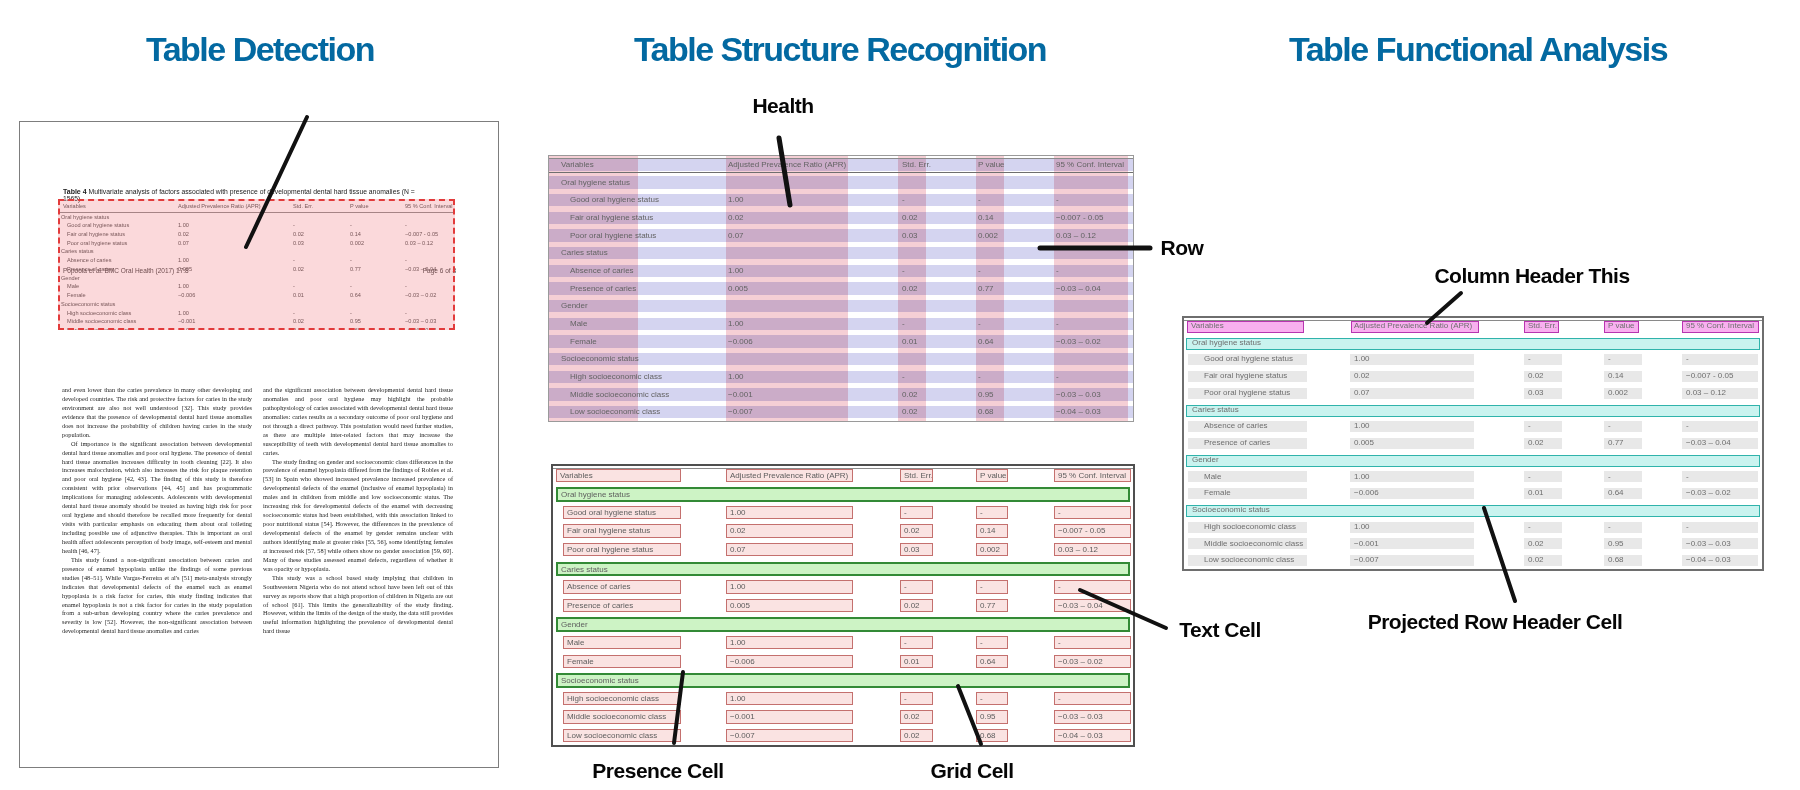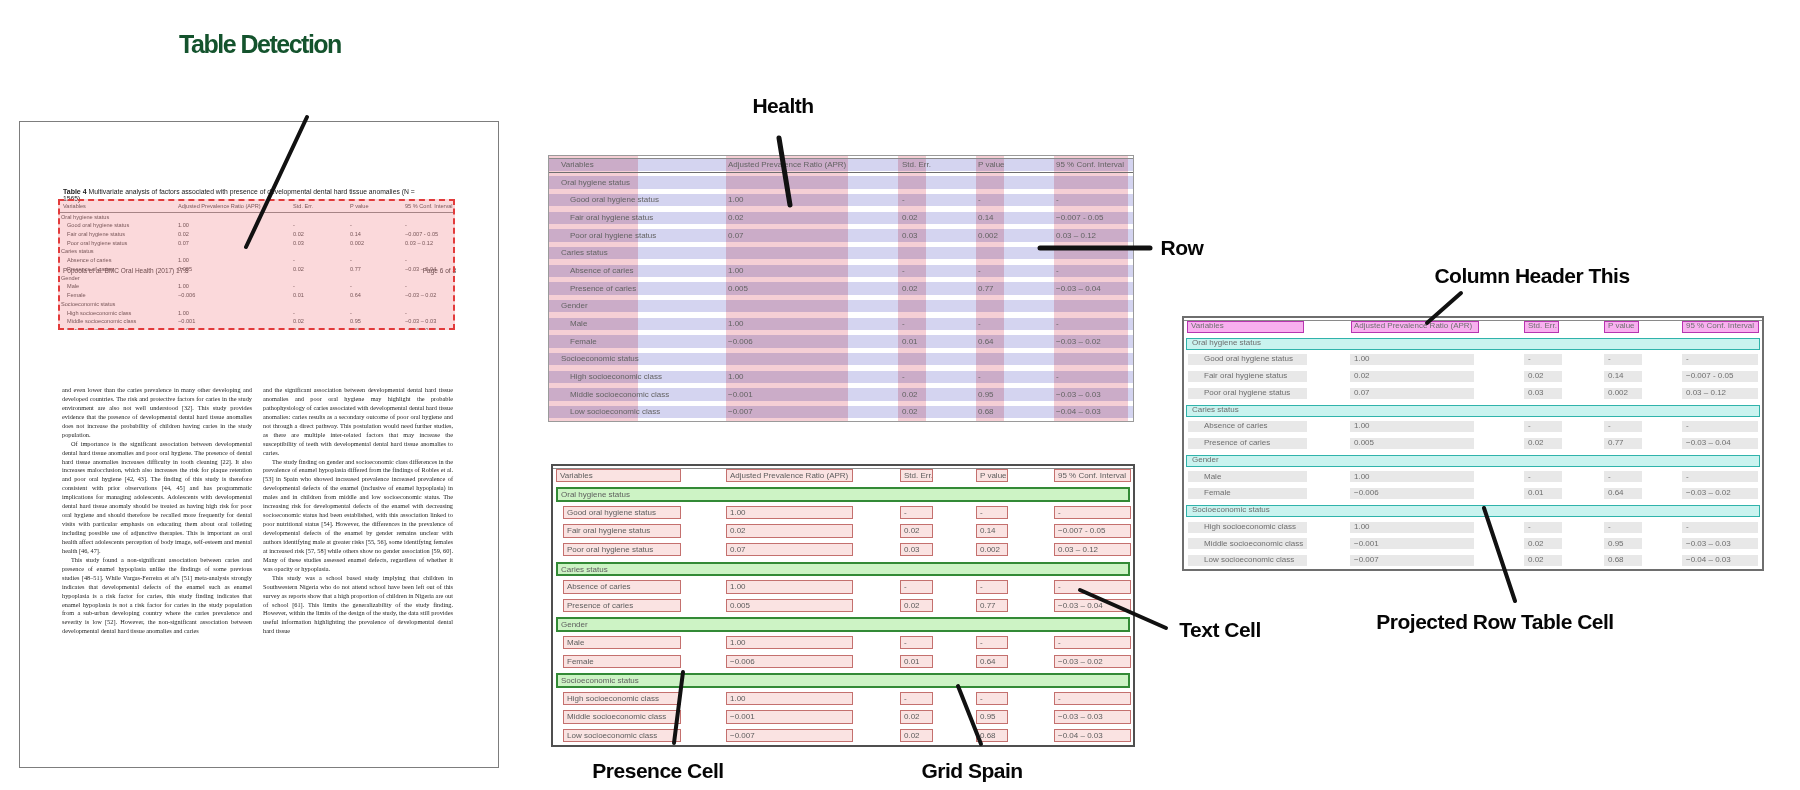--- a/index.html
+++ b/index.html
@@ -1,19 +1,19 @@
 <!DOCTYPE html>
 <html><head>
 <meta charset="utf-8">
 <style>
   html,body{margin:0;padding:0;background:#fff;}
   #canvas{position:relative;width:1800px;height:790px;background:#fff;overflow:hidden;
           font-family:"Liberation Sans",sans-serif;}
-  .title{position:absolute;transform:translateX(-50%);font-weight:bold;font-size:25px;
-         letter-spacing:-1.5px;color:#14532d;white-space:nowrap;}
+  .title{position:absolute;transform:translateX(-50%);font-weight:bold;font-size:34px;
+         letter-spacing:-1.5px;color:#0369a1;white-space:nowrap;}
   .callout{position:absolute;transform:translateX(-50%);font-weight:bold;font-size:21px;
            letter-spacing:-0.5px;color:#060606;white-space:nowrap;}
   
   #page{position:absolute;left:19px;top:121px;width:478px;height:645px;background:#fff;
         border:1px solid #7d7d7d;}
   .doc-head{position:absolute;top:145px;font-size:6.5px;color:#3a3a3a;}
   #doc-caption{position:absolute;left:63px;top:188px;width:365px;font-size:6.8px;color:#222;}
   #doc-caption b{font-size:7px;}
   #det-table{position:absolute;left:58px;top:199px;width:397px;height:131px;overflow:hidden;}
   #det-overlay{position:absolute;left:58px;top:199px;width:397px;height:131px;z-index:6;}
@@ -39,20 +39,22 @@
   .fa-text{position:absolute;font-size:8px;color:#6e6e6e;white-space:nowrap;}
   
   #lines{position:absolute;left:0;top:0;width:1800px;height:790px;z-index:40;pointer-events:none;}
 </style>
 </head>
 <body>
 
 <div id="canvas">
 
   <div class="title" style="left:260px;top:30px;">Table Detection</div>
+  <div class="title" style="left:840px;top:30px;">Table Structure Recognition</div>
+  <div class="title" style="left:1478px;top:30px;">Table Functional Analysis</div>
 
   <div class="callout" style="left:315px;top:92px;margin-top:34px;">Table</div>
 
   <div id="page">
     <div class="doc-head" style="left:43px;">Popoola et al. BMC Oral Health (2017) 17:8</div>
     <div class="doc-head" style="right:42px;">Page 6 of 8</div>
   </div>
   <div id="doc-caption">
     <b>Table 4</b><span> Multivariate analysis of factors associated with presence of developmental dental hard tissue anomalies (N = 1565)</span>
   </div>
@@ -156,21 +158,21 @@
     </div>
   <div class="bodycol" style="left:263px;" id="bodycol2">
       <div class="p">and the significant association between developmental dental hard tissue anomalies and poor oral hygiene may highlight the probable pathophysiology of caries associated with developmental dental hard tissue anomalies: caries results as a secondary outcome of poor oral hygiene and not through a direct pathway. This postulation would need further studies, as there are multiple inter-related factors that may increase the susceptibility of teeth with developmental dental hard tissue anomalies to caries.</div>
       <div class="p">The study finding on gender and socioeconomic class differences in the prevalence of enamel hypoplasia differed from the findings of Robles et al. [53] in Spain who showed increased prevalence increased prevalence of developmental defects of the enamel (inclusive of enamel hypoplasia) in males and in children from middle and low socioeconomic status. The increasing risk for developmental defects of the enamel with decreasing socioeconomic status had been established, with this association linked to poor nutritional status [54]. However, the differences in the prevalence of developmental defects of the enamel by gender remains unclear with authors identifying male at greater risks [55, 56], some identifying females at increased risk [57, 58] while others show no gender association [59, 60]. Many of these studies assessed enamel defects, regardless of whether it was opacity or hypoplasia.</div>
       <div class="p">This study was a school based study implying that children in Southwestern Nigeria who do not attend school have been left out of this survey as reports show that a high proportion of children in Nigeria are out of school [61]. This limits the generalizability of the study finding. However, within the limits of the design of the study, the data still provides useful information highlighting the prevalence of developmental dental hard tissue</div>
     </div>
 
   <div class="callout" style="left:783px;top:94px;">Health</div>
   <div class="callout" style="left:1182px;top:236px;">Row</div>
   <div class="callout" style="left:658px;top:759px;">Presence Cell</div>
-  <div class="callout" style="left:972px;top:759px;">Grid Spain</div>
+  <div class="callout" style="left:972px;top:759px;">Grid Cell</div>
   <div class="callout" style="left:1220px;top:618px;">Text Cell</div>
 
   <div class="mtable" id="st-top">
       <div class="stripe" style="left: 0px; width: 100%; top: 2.5px; height: 12.6667px; background: rgba(130, 130, 212, 0.34);"></div>
       <div class="stripe" style="left: 0px; width: 100%; top: 20.1667px; height: 12.6667px; background: rgba(130, 130, 212, 0.34);"></div>
       <div class="stripe" style="left: 0px; width: 100%; top: 37.8333px; height: 12.6667px; background: rgba(130, 130, 212, 0.34);"></div>
       <div class="stripe" style="left: 0px; width: 100%; top: 55.5px; height: 12.6667px; background: rgba(130, 130, 212, 0.34);"></div>
       <div class="stripe" style="left: 0px; width: 100%; top: 73.1667px; height: 12.6667px; background: rgba(130, 130, 212, 0.34);"></div>
       <div class="stripe" style="left: 0px; width: 100%; top: 90.8333px; height: 12.6667px; background: rgba(130, 130, 212, 0.34);"></div>
       <div class="stripe" style="left: 0px; width: 100%; top: 108.5px; height: 12.6667px; background: rgba(130, 130, 212, 0.34);"></div>
@@ -336,21 +338,21 @@
       <div class="cellbox" style="left: 423px; width: 32px; top: 244.35px; height: 13.5px; line-height: 12.5px; background: rgb(250, 227, 226); border: 1px solid rgb(196, 112, 110);">0.95</div>
       <div class="cellbox" style="left: 501px; width: 77px; top: 244.35px; height: 13.5px; line-height: 12.5px; background: rgb(250, 227, 226); border: 1px solid rgb(196, 112, 110);">−0.03 – 0.03</div>
       <div class="cellbox" style="left: 10px; width: 118px; top: 262.95px; height: 13.5px; line-height: 12.5px; background: rgb(250, 227, 226); border: 1px solid rgb(196, 112, 110);">Low socioeconomic class</div>
       <div class="cellbox" style="left: 173px; width: 127px; top: 262.95px; height: 13.5px; line-height: 12.5px; background: rgb(250, 227, 226); border: 1px solid rgb(196, 112, 110);">−0.007</div>
       <div class="cellbox" style="left: 347px; width: 33px; top: 262.95px; height: 13.5px; line-height: 12.5px; background: rgb(250, 227, 226); border: 1px solid rgb(196, 112, 110);">0.02</div>
       <div class="cellbox" style="left: 423px; width: 32px; top: 262.95px; height: 13.5px; line-height: 12.5px; background: rgb(250, 227, 226); border: 1px solid rgb(196, 112, 110);">0.68</div>
       <div class="cellbox" style="left: 501px; width: 77px; top: 262.95px; height: 13.5px; line-height: 12.5px; background: rgb(250, 227, 226); border: 1px solid rgb(196, 112, 110);">−0.04 – 0.03</div>
     </div>
 
   <div class="callout" style="left:1532px;top:264px;">Column Header This</div>
-  <div class="callout" style="left:1495px;top:610px;">Projected Row Table Cell</div>
+  <div class="callout" style="left:1495px;top:610px;">Projected Row Header Cell</div>
 
   <div class="mtable" id="fa">
       <div class="topline" style="top: 2px;"></div>
       <div class="fa-bar" style="left: 3px; width: 117px; top: 2.86667px; height: 12px; box-sizing: border-box; background: rgb(248, 176, 239); border: 1px solid rgb(184, 53, 176);"></div>
       <div class="fa-text" style="left: 7px; top: 0px; height: 16.7333px; line-height: 16.7333px;">Variables</div>
       <div class="fa-bar" style="left: 167px; width: 128px; top: 2.86667px; height: 12px; box-sizing: border-box; background: rgb(248, 176, 239); border: 1px solid rgb(184, 53, 176);"></div>
       <div class="fa-text" style="left: 170px; top: 0px; height: 16.7333px; line-height: 16.7333px;">Adjusted Prevalence Ratio (APR)</div>
       <div class="fa-bar" style="left: 340px; width: 35px; top: 2.86667px; height: 12px; box-sizing: border-box; background: rgb(248, 176, 239); border: 1px solid rgb(184, 53, 176);"></div>
       <div class="fa-text" style="left: 344px; top: 0px; height: 16.7333px; line-height: 16.7333px;">Std. Err.</div>
       <div class="fa-bar" style="left: 420px; width: 35px; top: 2.86667px; height: 12px; box-sizing: border-box; background: rgb(248, 176, 239); border: 1px solid rgb(184, 53, 176);"></div>

